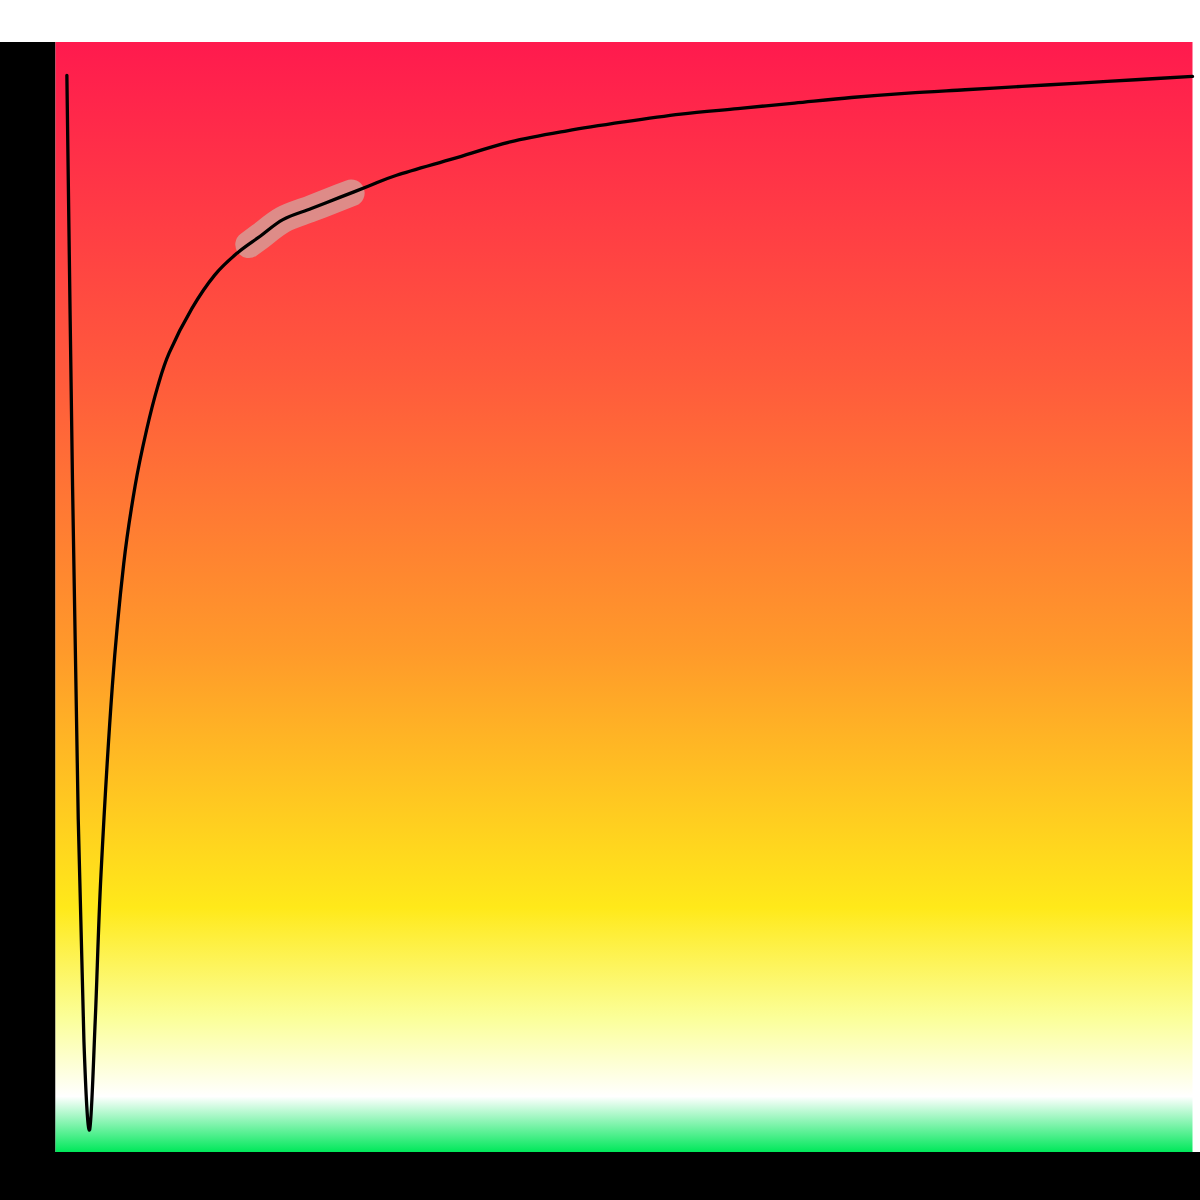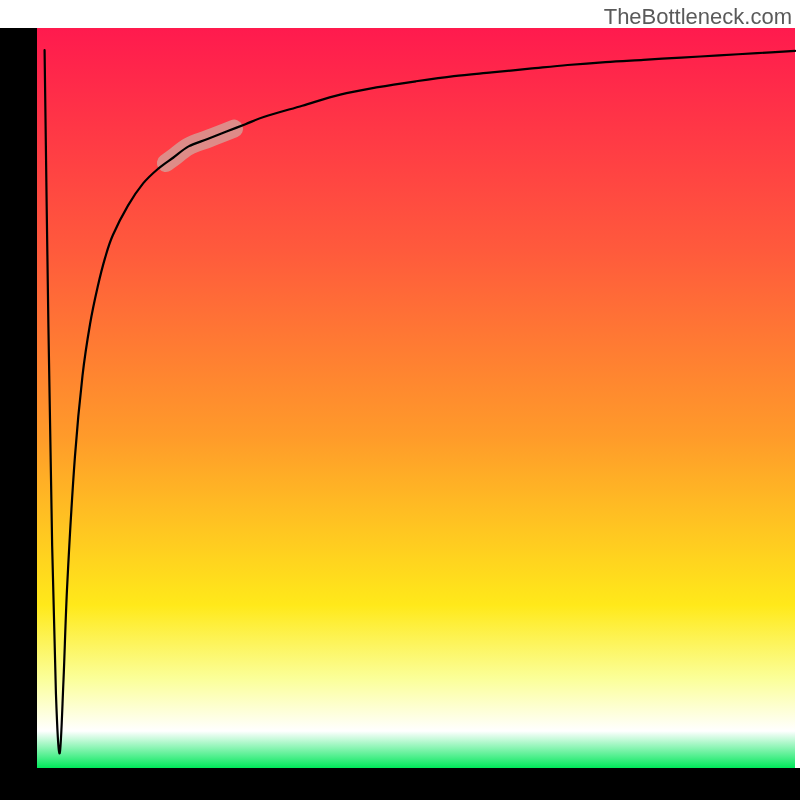--- a/index.html
+++ b/index.html
@@ -13,21 +13,20 @@
     font-size: 22px;
     color: #5a5a5a;
     z-index: 10;
   }
   svg.chart { position: absolute; inset: 0; }
 </style>
 </head>
 <body>
 
 <div class="root">
-  <div class="attribution">TheBottleneck.com</div>
   <svg class="chart" width="800" height="800" viewBox="0 0 800 800">
       <defs>
         <linearGradient id="bg-grad" x1="0" y1="0" x2="0" y2="1">
           <stop offset="0%" stop-color="#ff1a4e"></stop>
           <stop offset="30%" stop-color="#ff5a3c"></stop>
           <stop offset="55.00000000000001%" stop-color="#ff9a2a"></stop>
           <stop offset="78%" stop-color="#ffe91a"></stop>
           <stop offset="88%" stop-color="#fbff9a"></stop>
           <stop offset="95%" stop-color="#ffffff"></stop>
           <stop offset="100%" stop-color="#00e85a"></stop>

